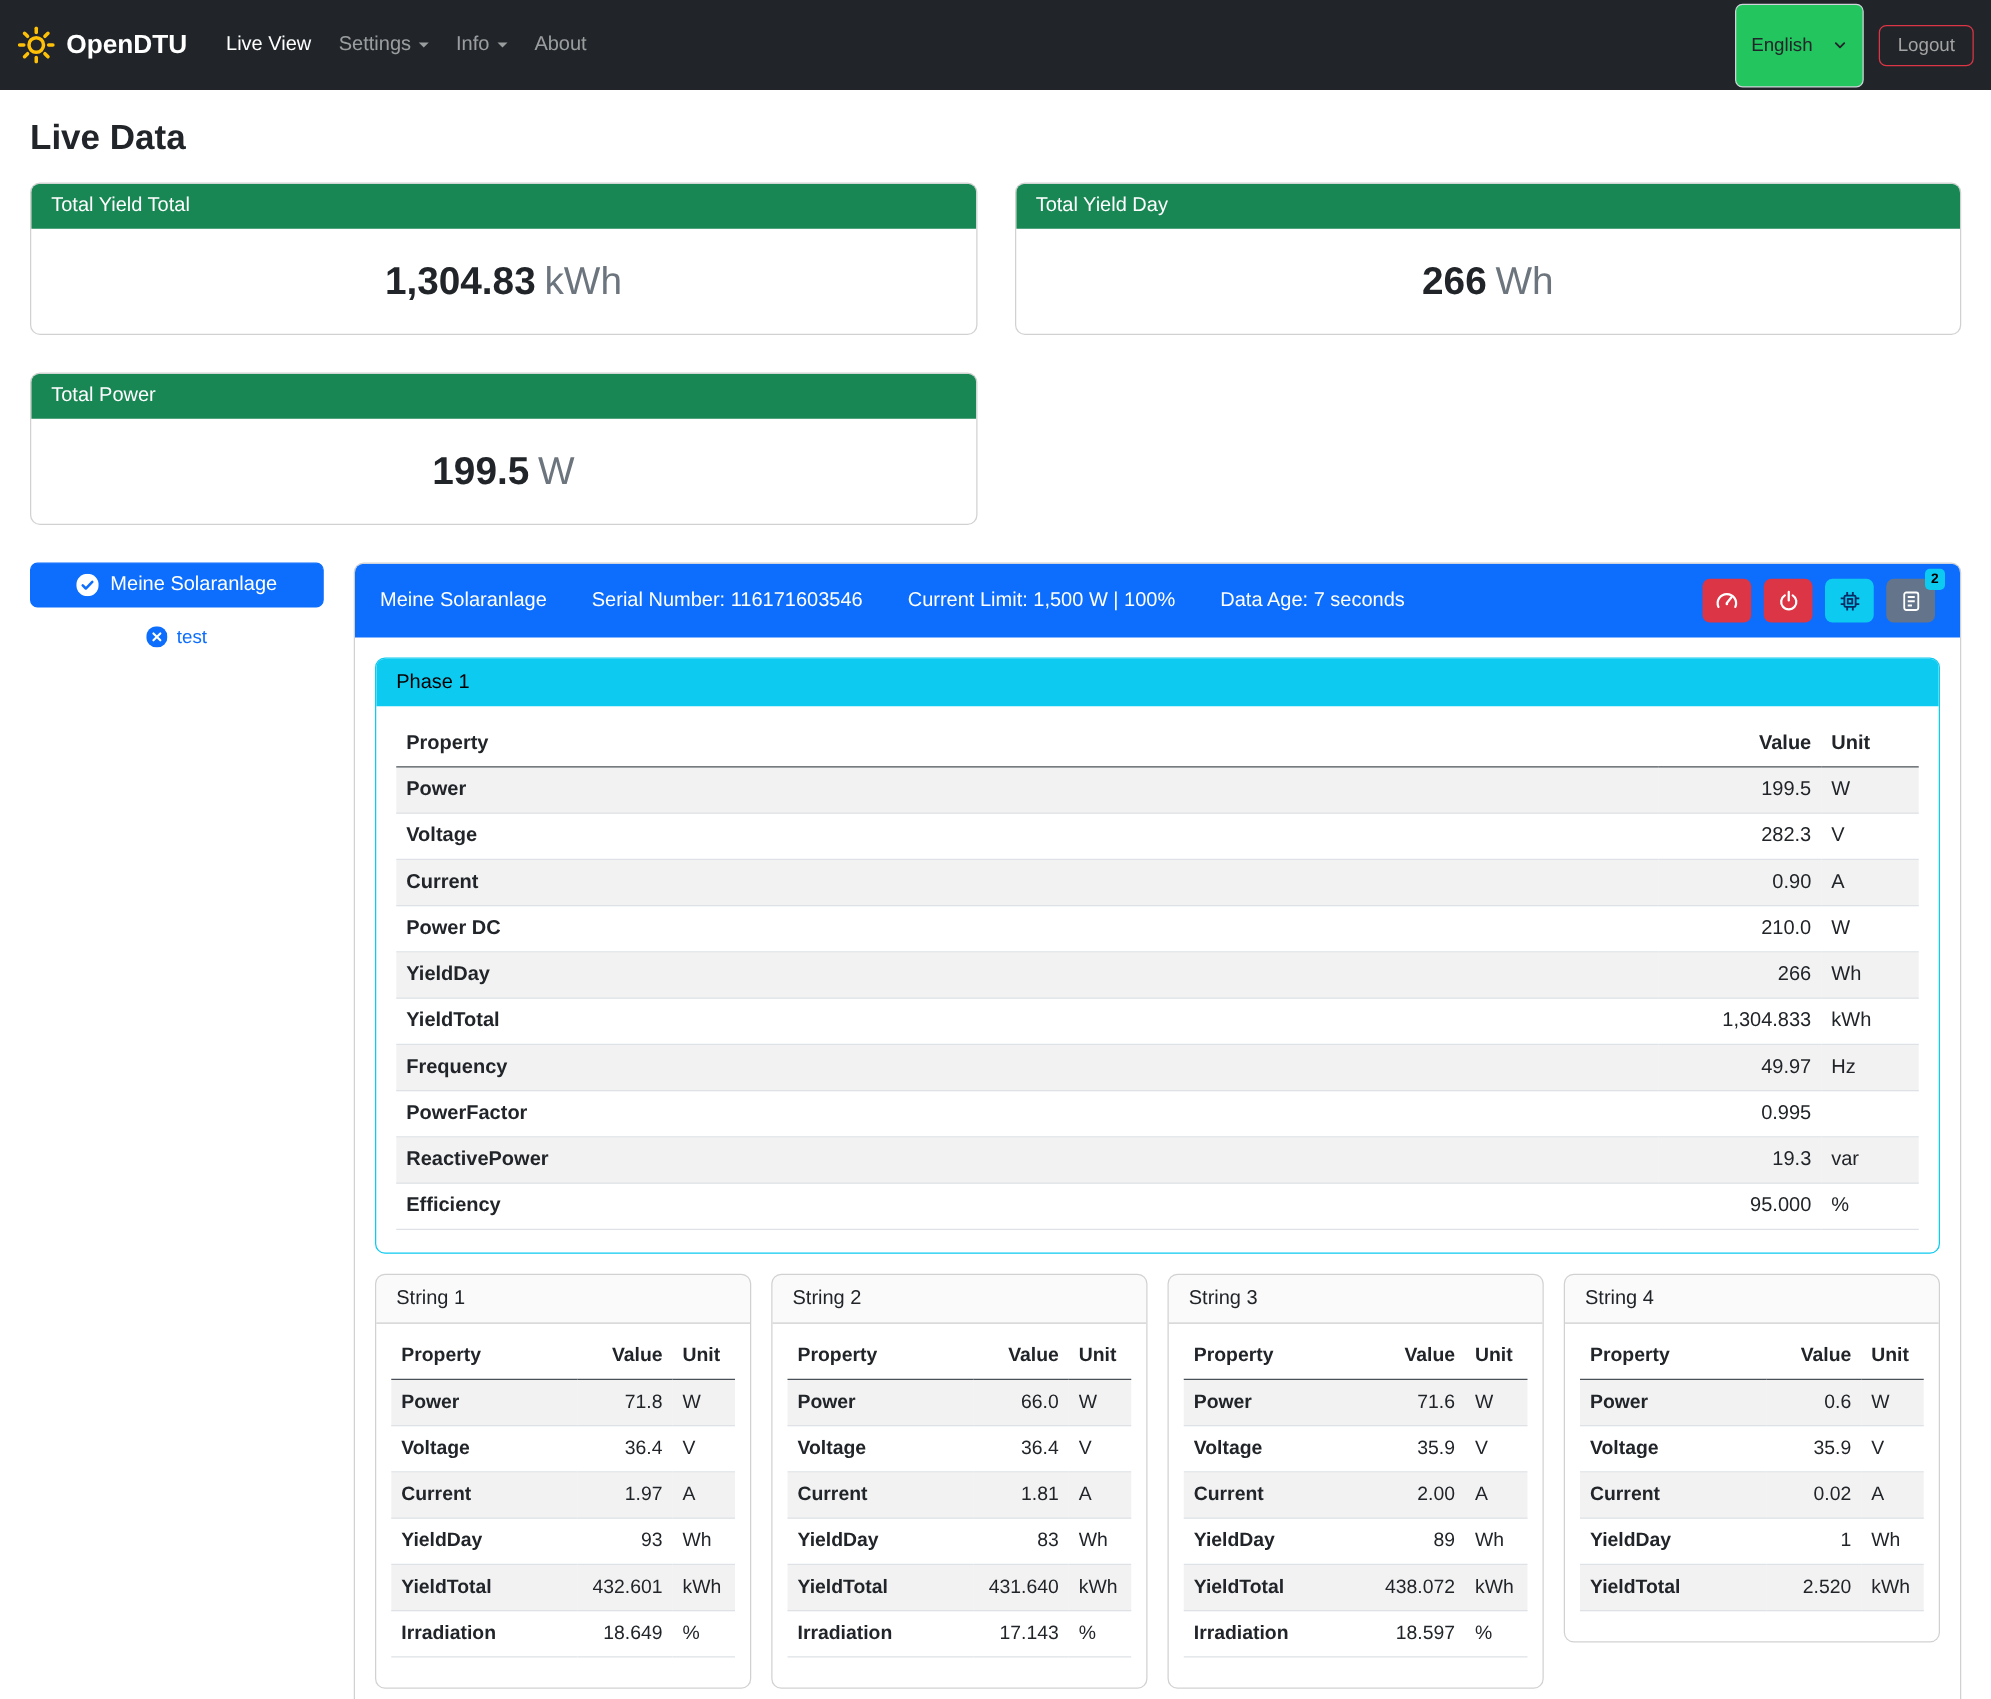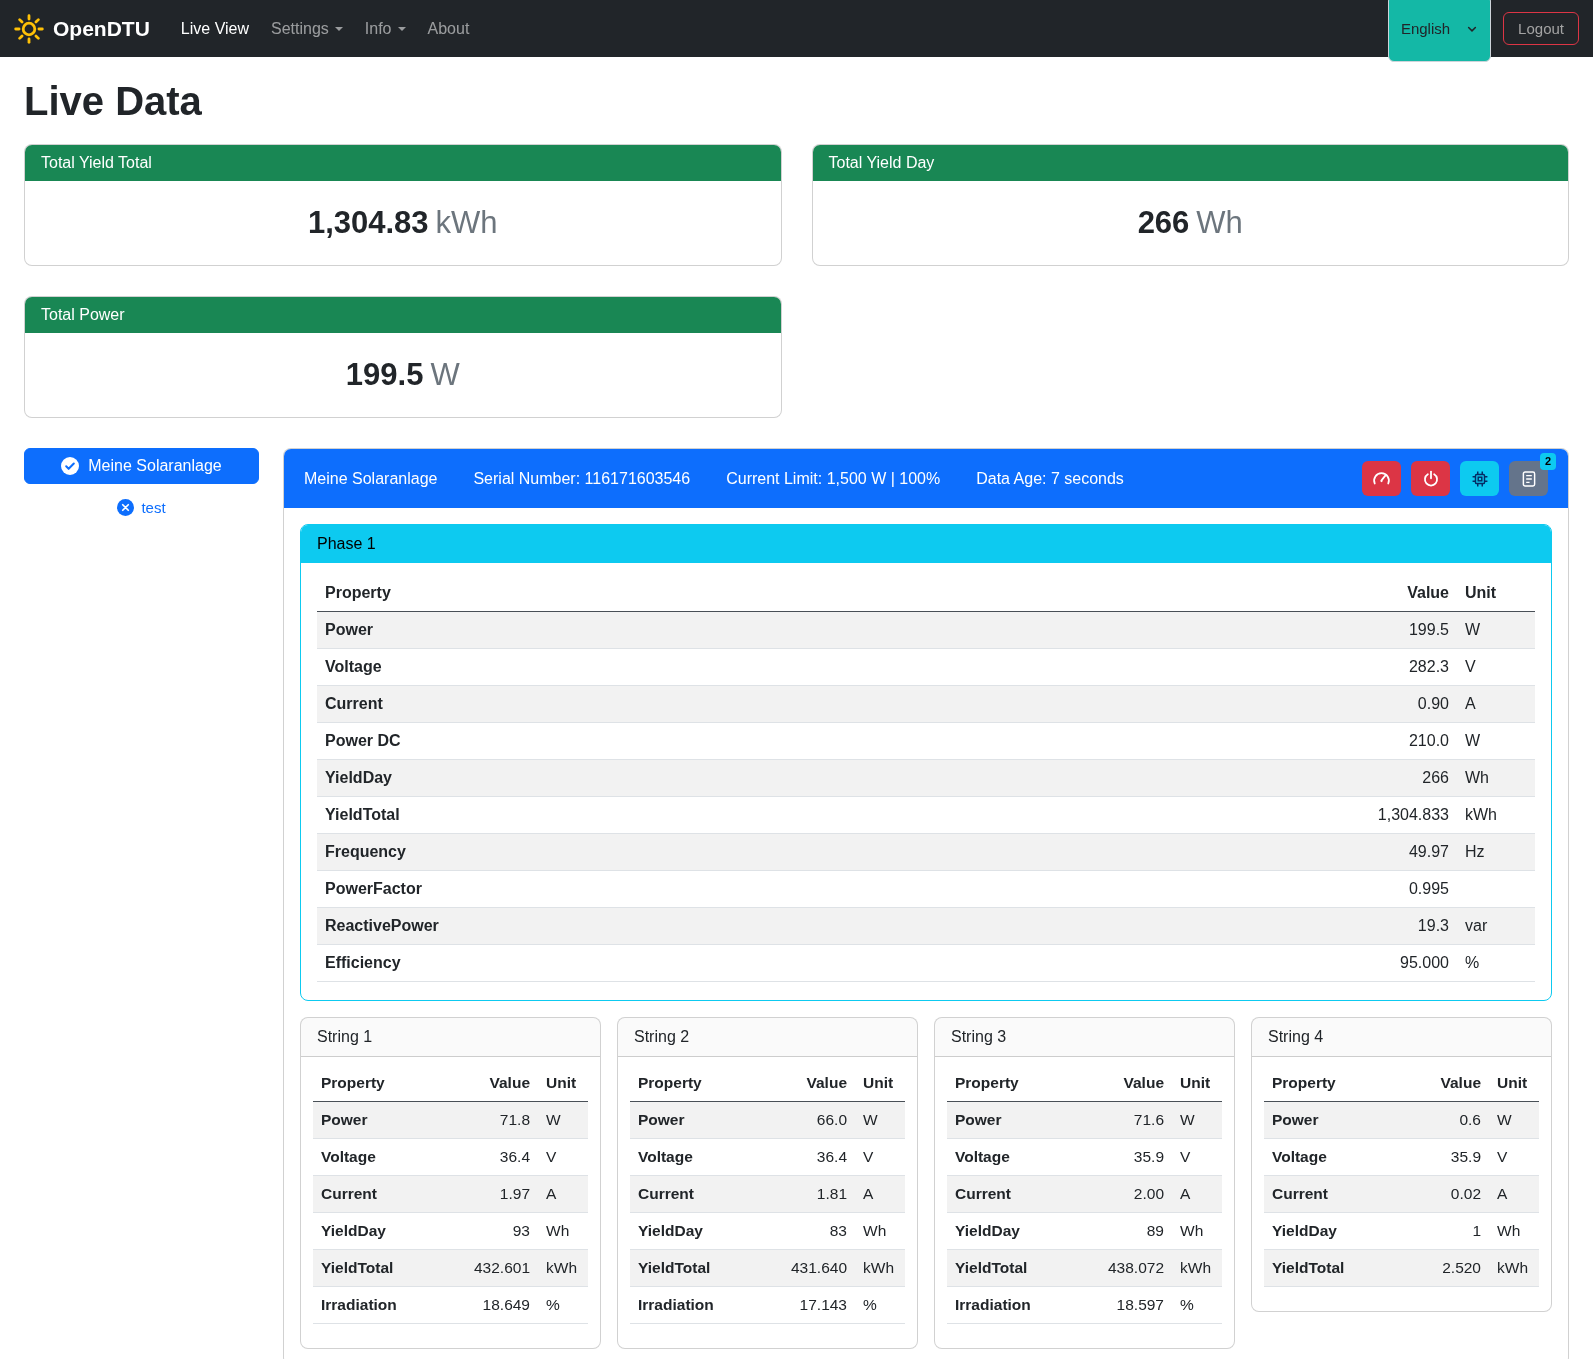--- a/index.html
+++ b/index.html
@@ -8,21 +8,21 @@
     width:1593px;
     font-family:"Liberation Sans","DejaVu Sans",sans-serif;
     background:#ffffff;
     color:#212529;
     font-size:16px;
   }
 
   
   .navbar {
     background:#212529;
-    height:57px;
+    height:72px;
     display:flex;
     align-items:center;
     padding:0 14px;
   }
   .brand {
     display:flex; align-items:center; gap:9px;
     color:#fff; font-size:21px; font-weight:700;
     margin-right:20px; cursor:pointer; text-decoration:none;
   }
   .nav-link {
@@ -35,34 +35,34 @@
   }
   .nav-link.active { color:#ffffff; }
   .caret {
     width:0; height:0; display:inline-block;
     border-left:4px solid transparent;
     border-right:4px solid transparent;
     border-top:4px solid currentColor;
   }
   .spacer { flex:1; }
   .lang-select {
-    background:#14b8a6; border:1px solid #ced4da; border-radius:6px;
+    background:#22c55e; border:1px solid #ced4da; border-radius:6px;
     padding:24px 12px; font-size:15px; color:#212529;
     display:flex; align-items:center; gap:16px;
     margin-right:12px; cursor:pointer;
   }
   .logout-btn {
     background:transparent; border:1px solid #dc3545; color:#a3a3a3;
     border-radius:6px; padding:7px 14px; font-size:15px; cursor:pointer;
     font-family:inherit;
   }
 
   
   .content { padding:6px 24px 26px; }
-  .page-title { font-size:40px; font-weight:600; margin:16px 0 20px; }
+  .page-title { font-size:28px; font-weight:600; margin:16px 0 20px; }
 
   .totals { display:grid; grid-template-columns:repeat(2,1fr); gap:30px; margin-bottom:30px; }
   .total-card { border:1px solid rgba(0,0,0,.18); border-radius:8px; overflow:hidden; background:#fff; }
   .total-card .hd { background:#198754; color:#fff; padding:9px 16px; font-size:16px; }
   .total-card .bd { padding:24px 16px; text-align:center; font-size:31px; }
   .total-card .val { font-weight:700; color:#212529; }
   .total-card .unit { color:#6c757d; margin-left:7px; }
 
   .main-row { display:flex; gap:24px; align-items:flex-start; }
   .sidebar { width:235px; flex:none; }

